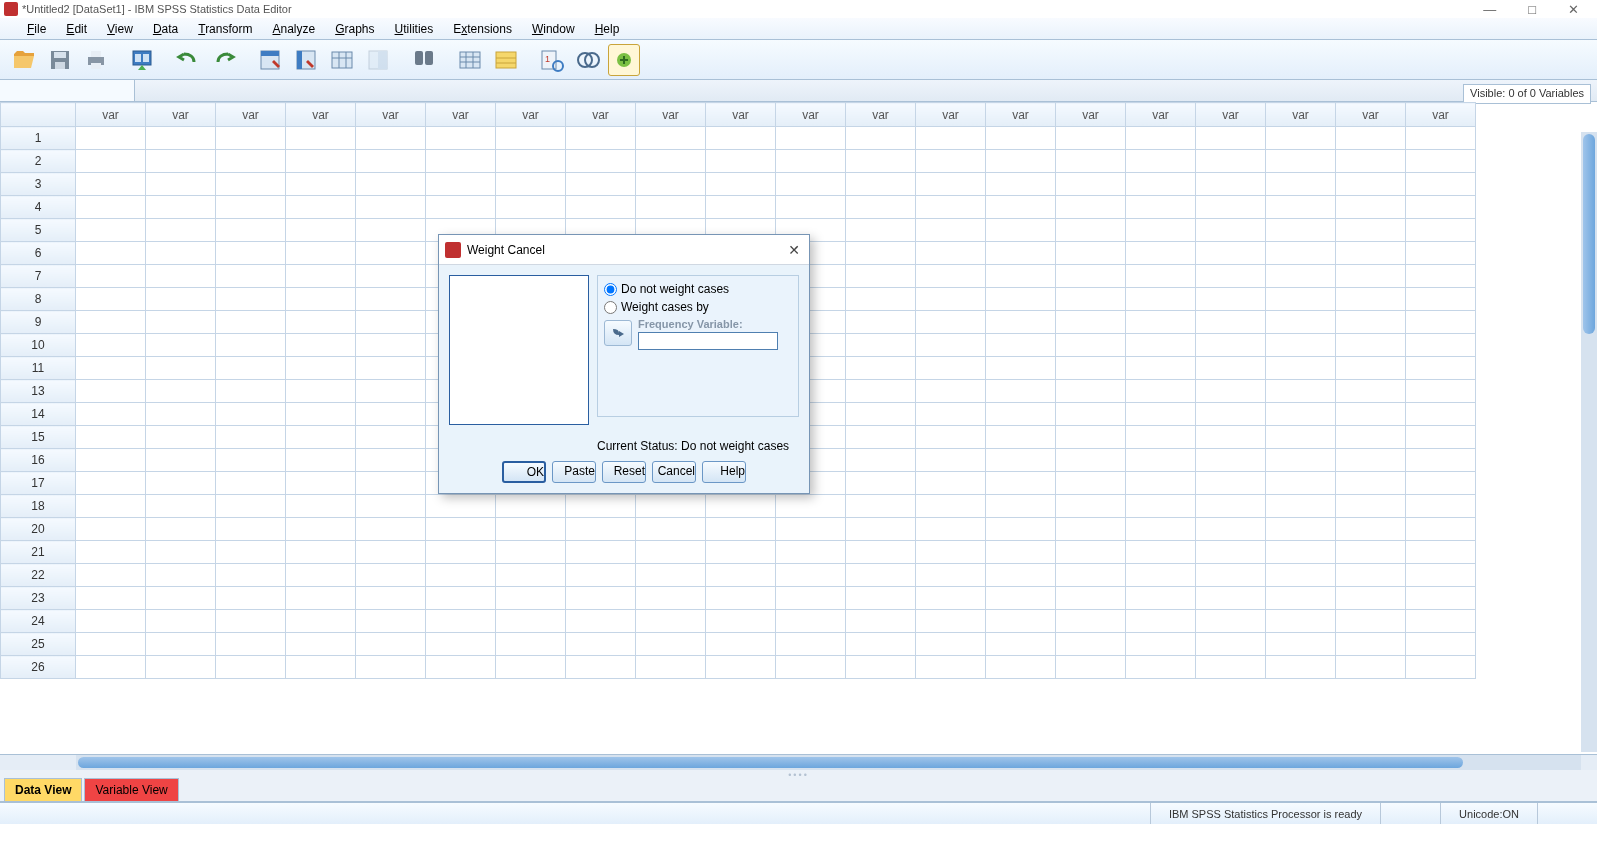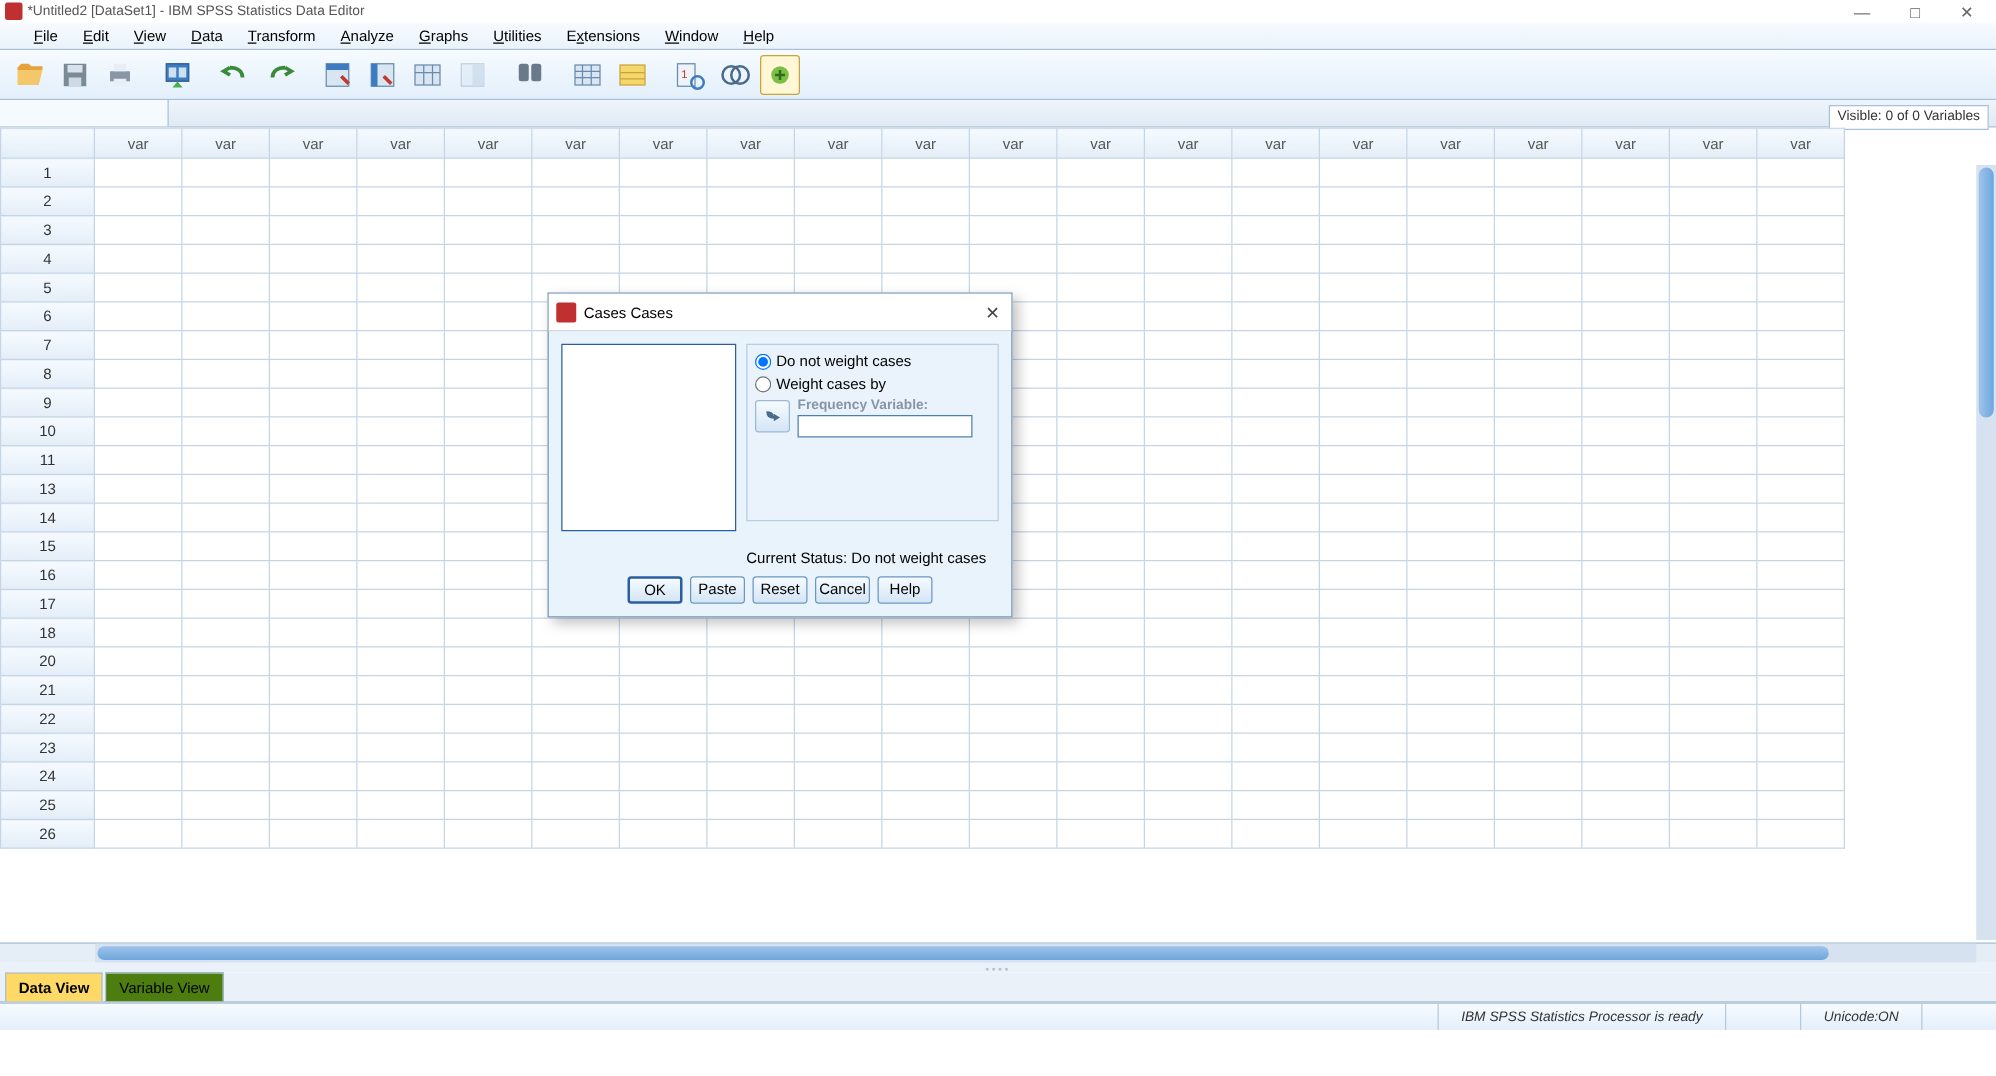--- a/index.html
+++ b/index.html
@@ -33,44 +33,44 @@
 .grid .corner { width:75px; background: linear-gradient(#f5faff,#e4eef8);}
 .grid td { height: 23px; width:70px;}
 
 .hscroll { height: 16px; background:#e5edf6; border-top:1px solid #a9c0d6; display:flex; position:relative;}
 .hscroll .track { position:absolute; left:76px; right:16px; top:0; bottom:0; background:#d6e2ef;}
 .hscroll .thumb { position:absolute; left:78px; top:2px; bottom:2px; width:1385px; background:linear-gradient(#9fc4ea,#6da6dd); border-radius:6px;}
 .vscroll { position:absolute; right:0; top:132px; width:16px; height:620px; background:#d6e2ef;}
 .vscroll .thumb{ position:absolute; top:2px; left:2px; right:2px; height:200px;background:linear-gradient(90deg,#9fc4ea,#6da6dd); border-radius:6px;}
 
 .view-tabs { height: 24px; background:#ebf1f8; display:flex; align-items:flex-end; padding-left:4px; border-bottom:1px solid #a9c0d6;}
-.vtab { padding:4px 10px; font-size:12px; border:1px solid #a9c0d6; background:#4d7c0f; margin-right:2px; border-bottom:none;}
+.vtab { padding:4px 10px; font-size:12px; border:1px solid #a9c0d6; background:#ef4444; margin-right:2px; border-bottom:none;}
 .vtab.active { background:#ffd966; font-weight:bold;}
 
-.statusbar { height: 22px; background: linear-gradient(#f6fbff,#e3effb); border-top:1px solid #a9c0d6; display:flex; align-items:center; font-size:11px; color:#333;font-style:italic;}
+.statusbar { height: 22px; background: linear-gradient(#f6fbff,#e3effb); border-top:1px solid #a9c0d6; display:flex; align-items:center; font-size:11px; color:#333;}
 .statusbar .spacer{flex:1}
 .statusbar .cell { border-left:1px solid #b7c8da; padding:0 18px; height:100%;display:flex;align-items:center;}
 
 
 .dialog { position:absolute; left:438px; top:234px; width:372px; background:#e9f3fb; border:1px solid #7795b5; box-shadow: 4px 4px 10px rgba(0,0,0,.25);}
 .dialog .dlg-title { height:30px; display:flex; align-items:center; background:#fff; border-bottom:1px solid #d0d8e2; font-size:12px;}
 .dialog .dlg-icon{ width:16px;height:16px;margin:0 6px; background:#c03030;border-radius:2px;}
 .dialog .dlg-close{ width:30px;text-align:center;font-size:14px;color:#444;cursor:default;}
 .dialog .dlg-body{ padding:10px; display:flex; gap:8px;}
 .dialog .srclist{ width:140px; height:150px; background:#fff; border:1px solid #2a5ea0;}
 .dialog .right-pane{ flex:1; border:1px solid #b8cee2; background:#eaf3fc; padding:6px 6px 6px 6px; position:relative; height:142px;}
 .dialog .radio-row{ font-size:12px; display:flex;align-items:center; margin-bottom:4px; gap:4px;}
 .dialog input[type=radio]{ margin:0;}
 .dialog .freq-label{ font-size:11px; color:#8696a8;}
 .dialog .arrow-btn{ width:28px; height:26px; background:linear-gradient(#f6fbff,#d4e5f5); border:1px solid #9cb8d4; border-radius:3px; display:flex;align-items:center;justify-content:center; margin-top:2px;}
 .dialog .freq-input{ width:140px; height:18px; border:1px solid #4f7fb0; background:#fff; margin-top:2px;}
 .dialog .freq-block{ display:flex; gap:6px; margin-top:4px; align-items:flex-start;font-weight:bold;}
 .dialog .status-line{ font-size:12px; padding:4px 10px 2px 158px;}
 .dialog .btn-row{ display:flex; justify-content:center; gap:6px; padding:6px 0 10px;}
-.dialog .dbtn{ font-size:12px; padding:2px 0; background:linear-gradient(#f6fbff,#d4e5f5); border:1px solid #6b97c6; border-radius:3px; min-width:44px; text-align:center;}
+.dialog .dbtn{ font-size:12px; padding:2px 0; background:linear-gradient(#f6fbff,#d4e5f5); border:1px solid #6b97c6; border-radius:3px; min-width:44px; text-align:right;}
 .dialog .dbtn.primary{ border:2px solid #2a5ea0;}
 </style>
 </head>
 <body>
 
 <div class="titlebar">
   <span class="app-icon"></span>
   <span class="title-text">*Untitled2 [DataSet1] - IBM SPSS Statistics Data Editor</span>
   <div class="win-controls">
     <span>—</span>
@@ -816,21 +816,21 @@
   <div class="spacer"></div>
   <div class="cell">IBM SPSS Statistics Processor is ready</div>
   <div class="cell" style="width:60px"></div>
   <div class="cell">Unicode:ON</div>
   <div class="cell" style="width:60px"></div>
 </div>
 
 <div class="dialog">
   <div class="dlg-title">
     <span class="dlg-icon"></span>
-    <span style="flex:1">Cases Cases</span>
+    <span style="flex:1">Weight Cancel</span>
     <span class="dlg-close">✕</span>
   </div>
   <div class="dlg-body">
     <div class="srclist"></div>
     <div class="right-pane">
       <label class="radio-row">
         <input type="radio" name="w" checked="" style="">
         <span>Do not weight cases</span>
       </label>
       <label class="radio-row">

